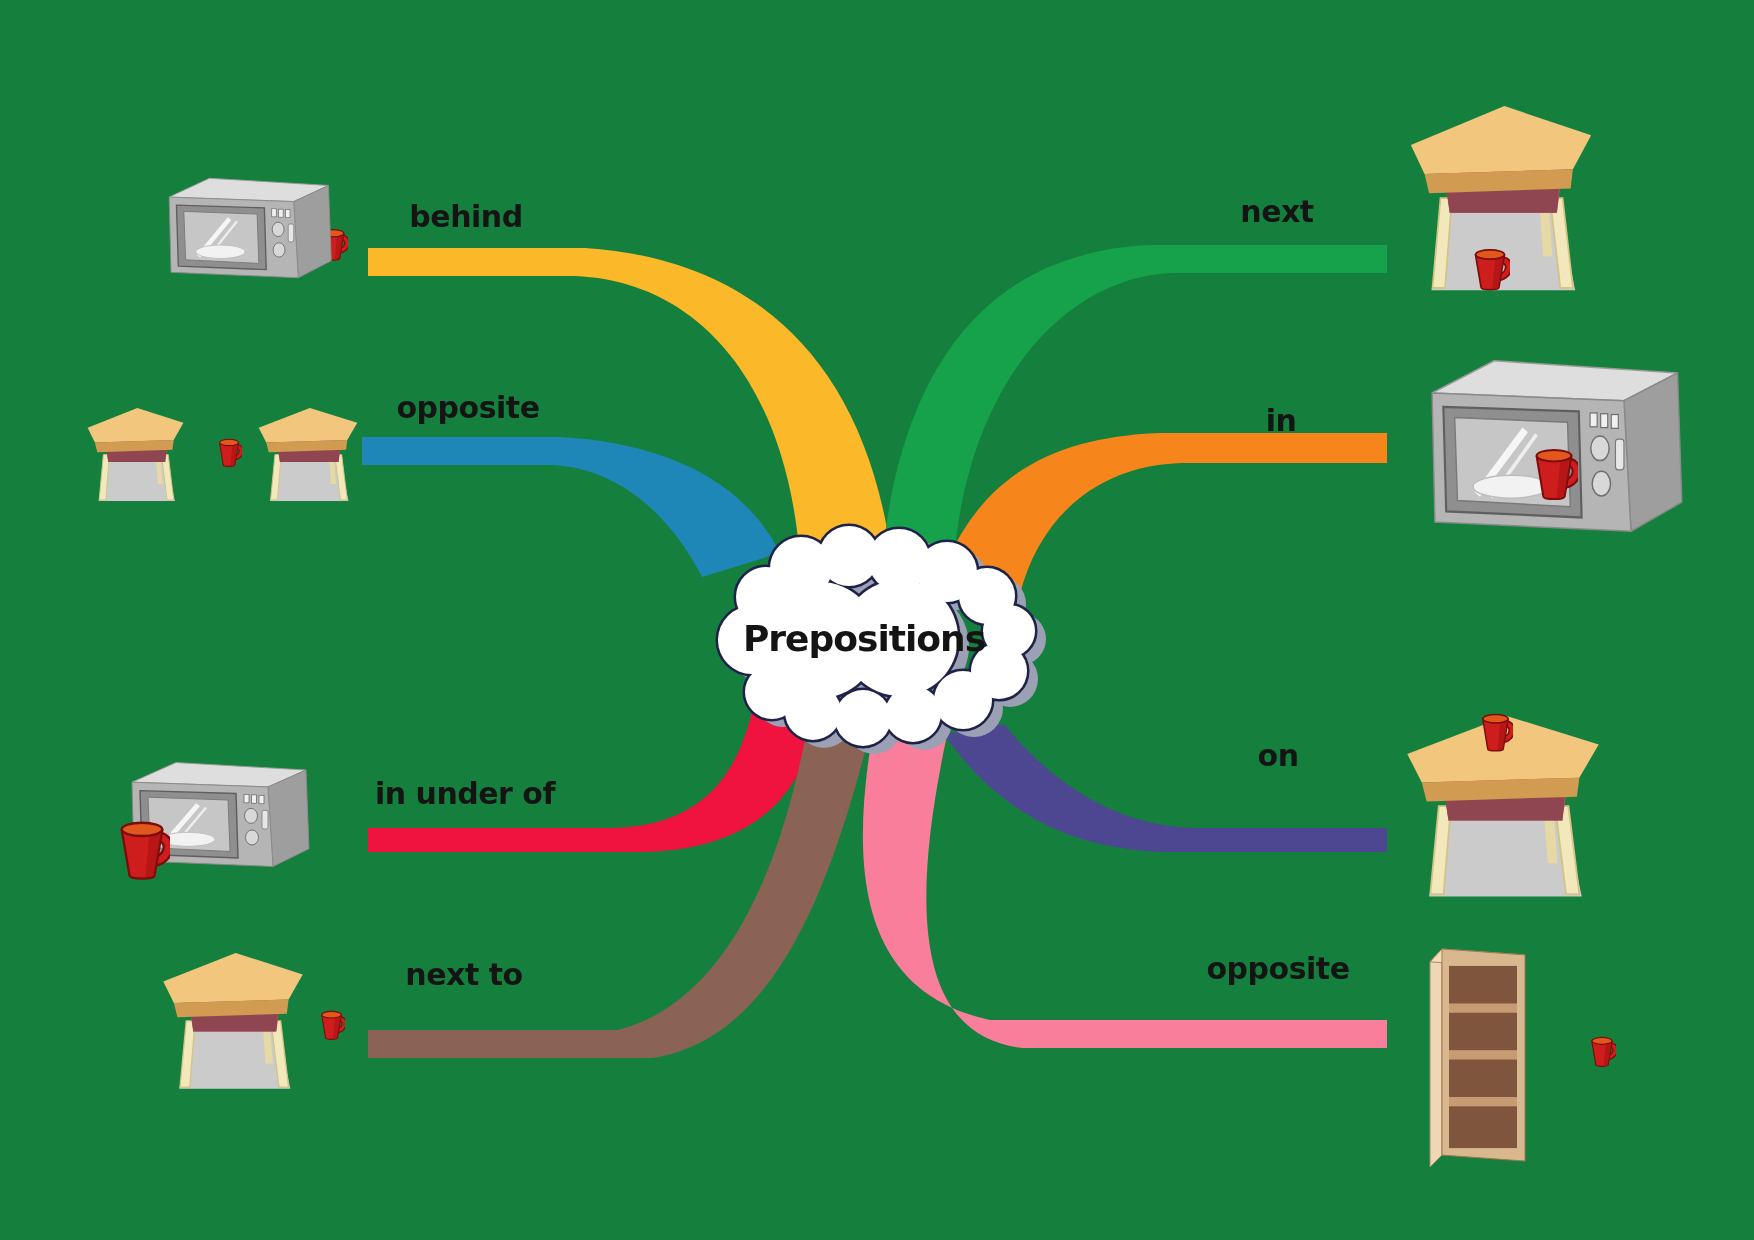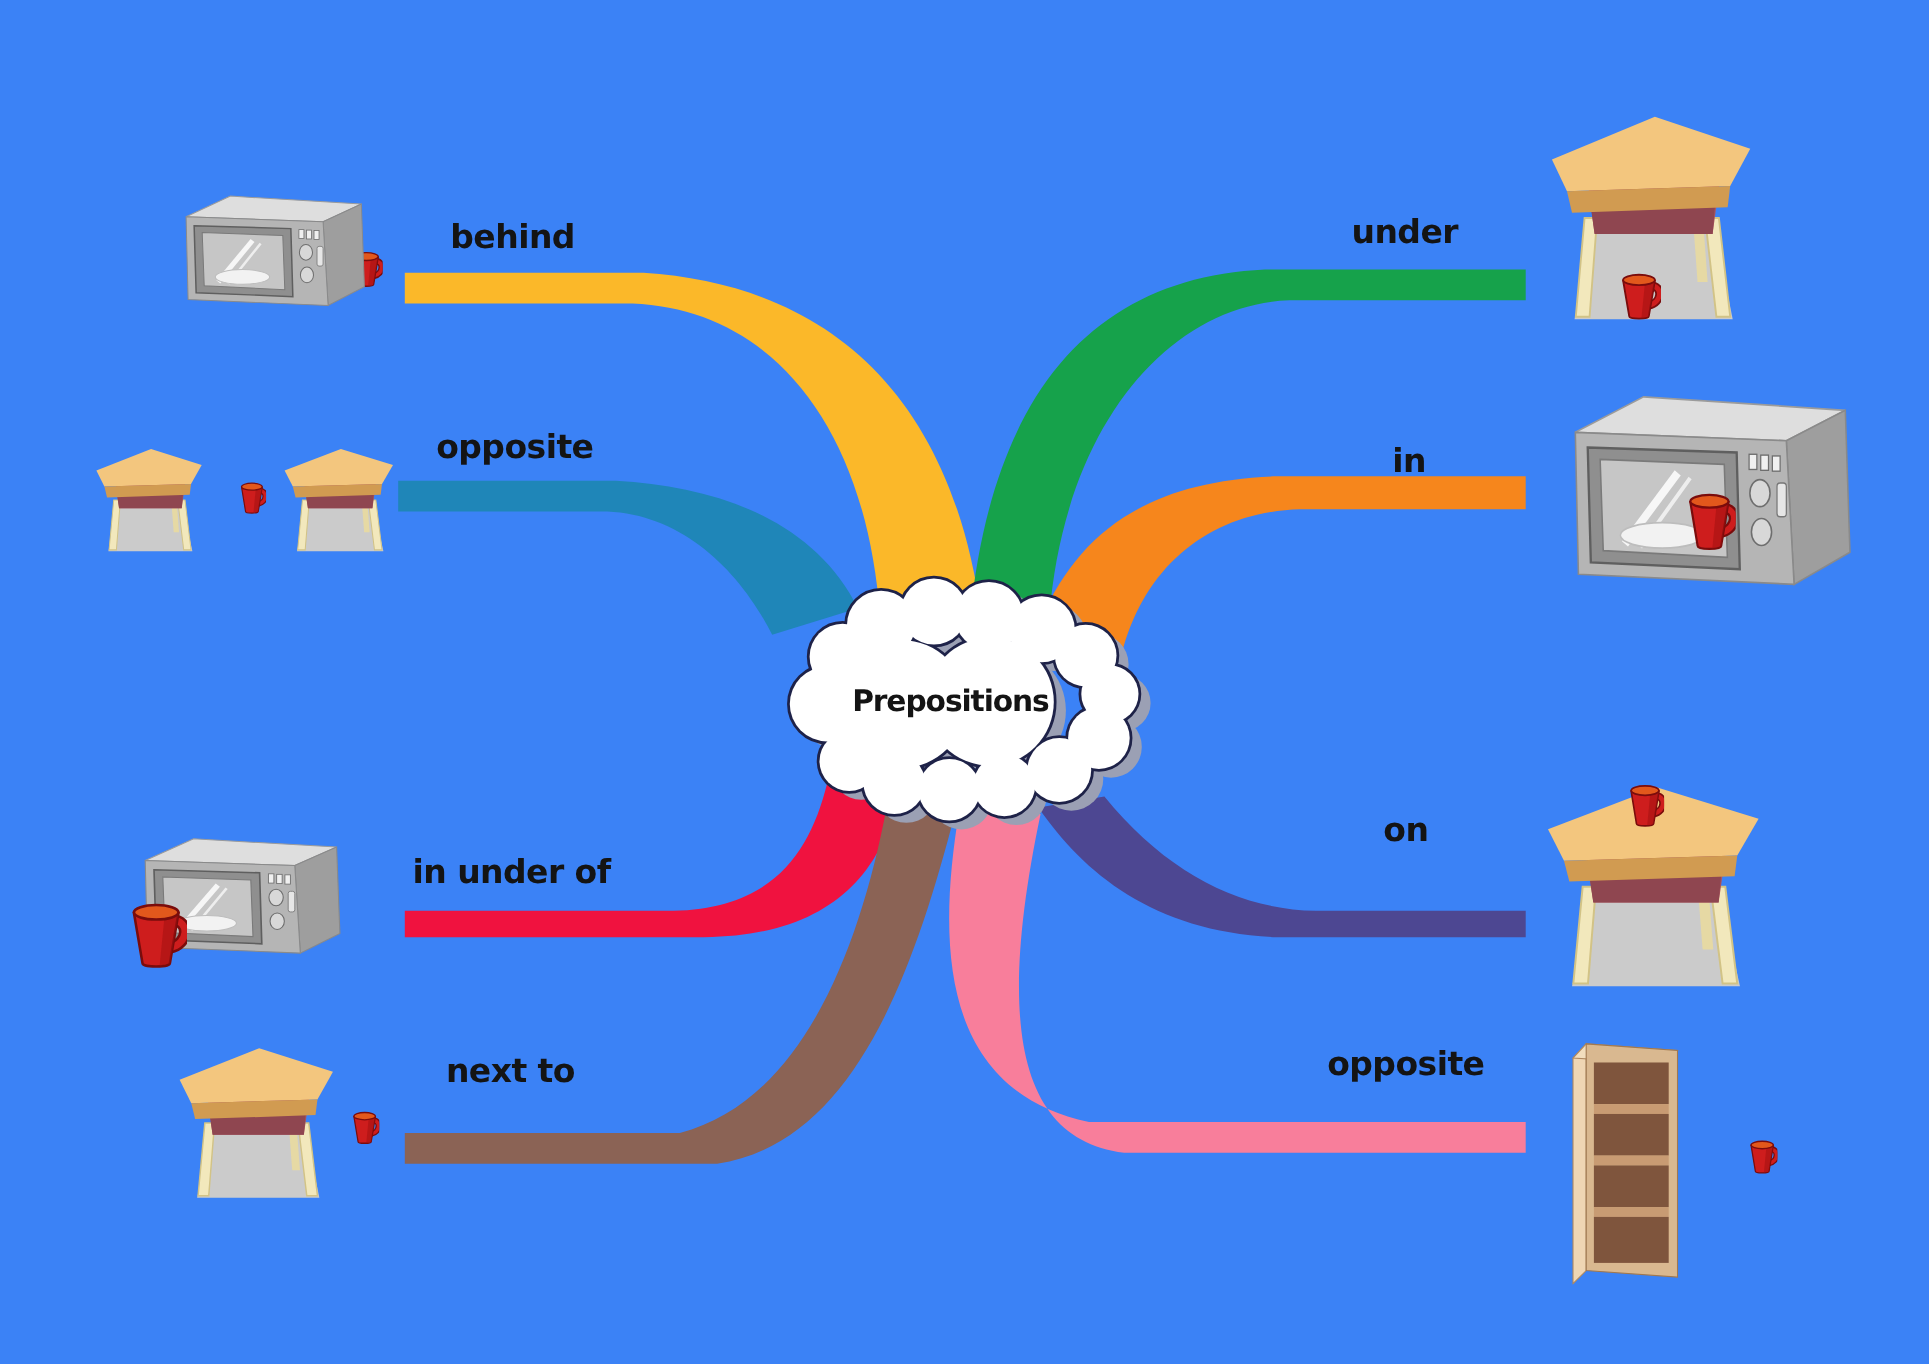--- a/index.html
+++ b/index.html
@@ -1,40 +1,40 @@
 <!DOCTYPE html>
 <html><head>
 <meta charset="utf-8">
 <style>
   html,body{margin:0;padding:0;background:#ffffff;}
   #stage{
     position:relative;
     width:1754px;height:1240px;
-    background:#3b82f6;
+    background:#15803d;
     overflow:hidden;
     font-family:"DejaVu Sans", sans-serif;
   }
   #ribbon-layer{position:absolute;left:0;top:0;}
   .art{position:absolute;}
   .lbl{
     position:absolute;
     transform:translate(-50%,-50%);
     font-family:"DejaVu Sans", sans-serif;
     font-weight:bold;
     font-size:30px;
     letter-spacing:-0.5px;
     color:#141414;
     white-space:nowrap;
   }
   .center-lbl{
     position:absolute;
     transform:translate(-50%,-50%);
     font-family:"DejaVu Sans", sans-serif;
     font-weight:bold;
-    font-size:27px;
+    font-size:36px;
     letter-spacing:-1px;
     color:#141414;
     white-space:nowrap;
   }
 </style>
 </head>
 <body>
 
 <div id="stage">
 
@@ -183,20 +183,20 @@
       <use href="#sym-bookshelf"></use>
     </svg>
   <svg class="art" style="left:1588px;top:1034px;width:28px;height:34px" viewBox="0 0 36 42" preserveAspectRatio="none">
       <use href="#sym-cup"></use>
     </svg>
 
   <div class="lbl" style="left:466px;top:216px">behind</div>
   <div class="lbl" style="left:468px;top:407px">opposite</div>
   <div class="lbl" style="left:465px;top:793px">in under of</div>
   <div class="lbl" style="left:464px;top:974px">next to</div>
-  <div class="lbl" style="left:1277px;top:211px">under</div>
+  <div class="lbl" style="left:1277px;top:211px">next</div>
   <div class="lbl" style="left:1281px;top:420px">in</div>
   <div class="lbl" style="left:1278px;top:755px">on</div>
   <div class="lbl" style="left:1278px;top:968px">opposite</div>
 
   <div class="center-lbl" style="left:864px;top:638px">Prepositions</div>
 
 </div>
 
 </body></html>

